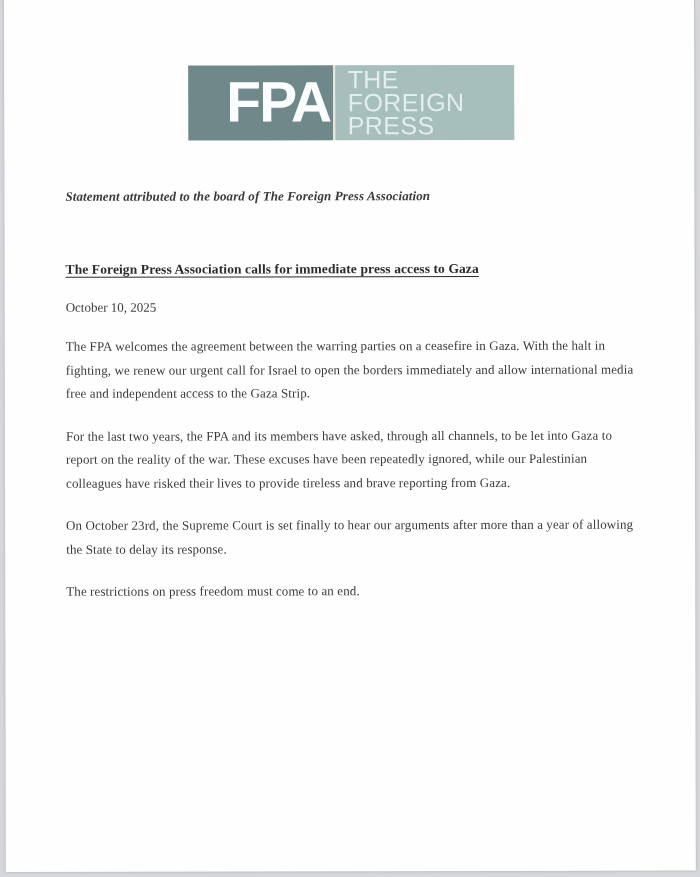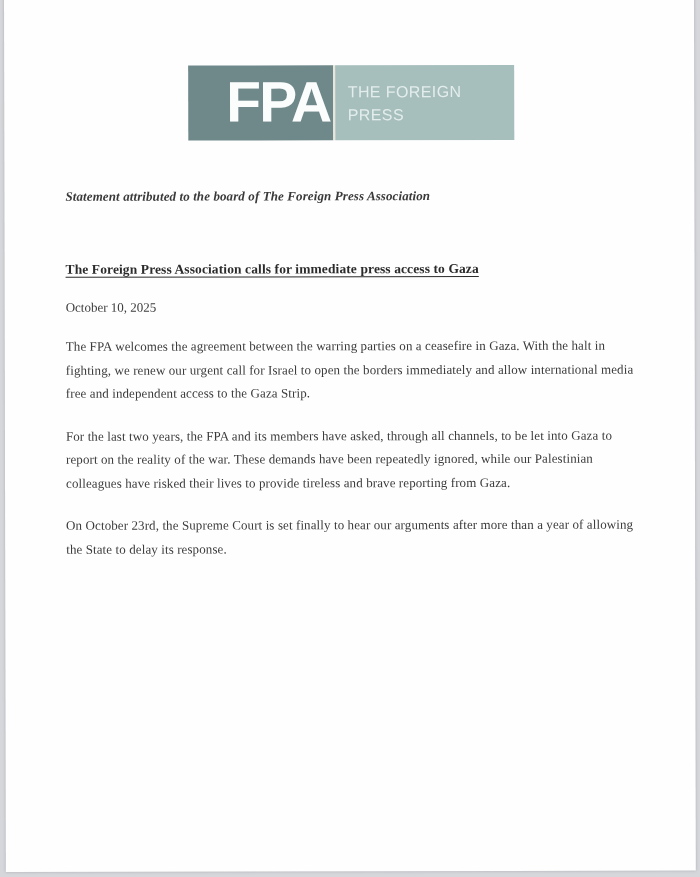--- a/index.html
+++ b/index.html
@@ -51,21 +51,21 @@
   }
   .logo-name {
     width: 179px;
     background: #a6bebc;
     display: flex;
     flex-direction: column;
     justify-content: center;
     padding-left: 13px;
     color: #e3eeec;
     font-family: "Liberation Sans", sans-serif;
-    font-size: 16px;
+    font-size: 25px;
     line-height: 23px;
     letter-spacing: 0.4px;
     font-weight: 400;
   }
   
   .attribution {
     margin-top: 48px;
     font-style: italic;
     font-weight: 700;
     font-size: 13px;
@@ -110,20 +110,21 @@
     </div>
 
     <p class="attribution">Statement attributed to the board of The Foreign Press Association</p>
 
     <p class="headline">The Foreign Press Association calls for immediate press access to Gaza</p>
 
     <p class="date-line">October 10, 2025</p>
 
     <p class="body-paragraph">The FPA welcomes the agreement between the warring parties on a ceasefire in Gaza. With the halt in fighting, we renew our urgent call for Israel to open the borders immediately and allow international media free and independent access to the Gaza Strip.</p>
 
-    <p class="body-paragraph">For the last two years, the FPA and its members have asked, through all channels, to be let into Gaza to report on the reality of the war. These demands have been repeatedly ignored, while our Palestinian colleagues have risked their lives to provide tireless and brave reporting from Gaza.</p>
+    <p class="body-paragraph">For the last two years, the FPA and its members have asked, through all channels, to be let into Gaza to report on the reality of the war. These excuses have been repeatedly ignored, while our Palestinian colleagues have risked their lives to provide tireless and brave reporting from Gaza.</p>
 
     <p class="body-paragraph">On October 23rd, the Supreme Court is set finally to hear our arguments after more than a year of allowing the State to delay its response.</p>
 
 
+    <p class="body-paragraph">The restrictions on press freedom must come to an end.</p>
 
   </div>
 </div>
 
 </body></html>

